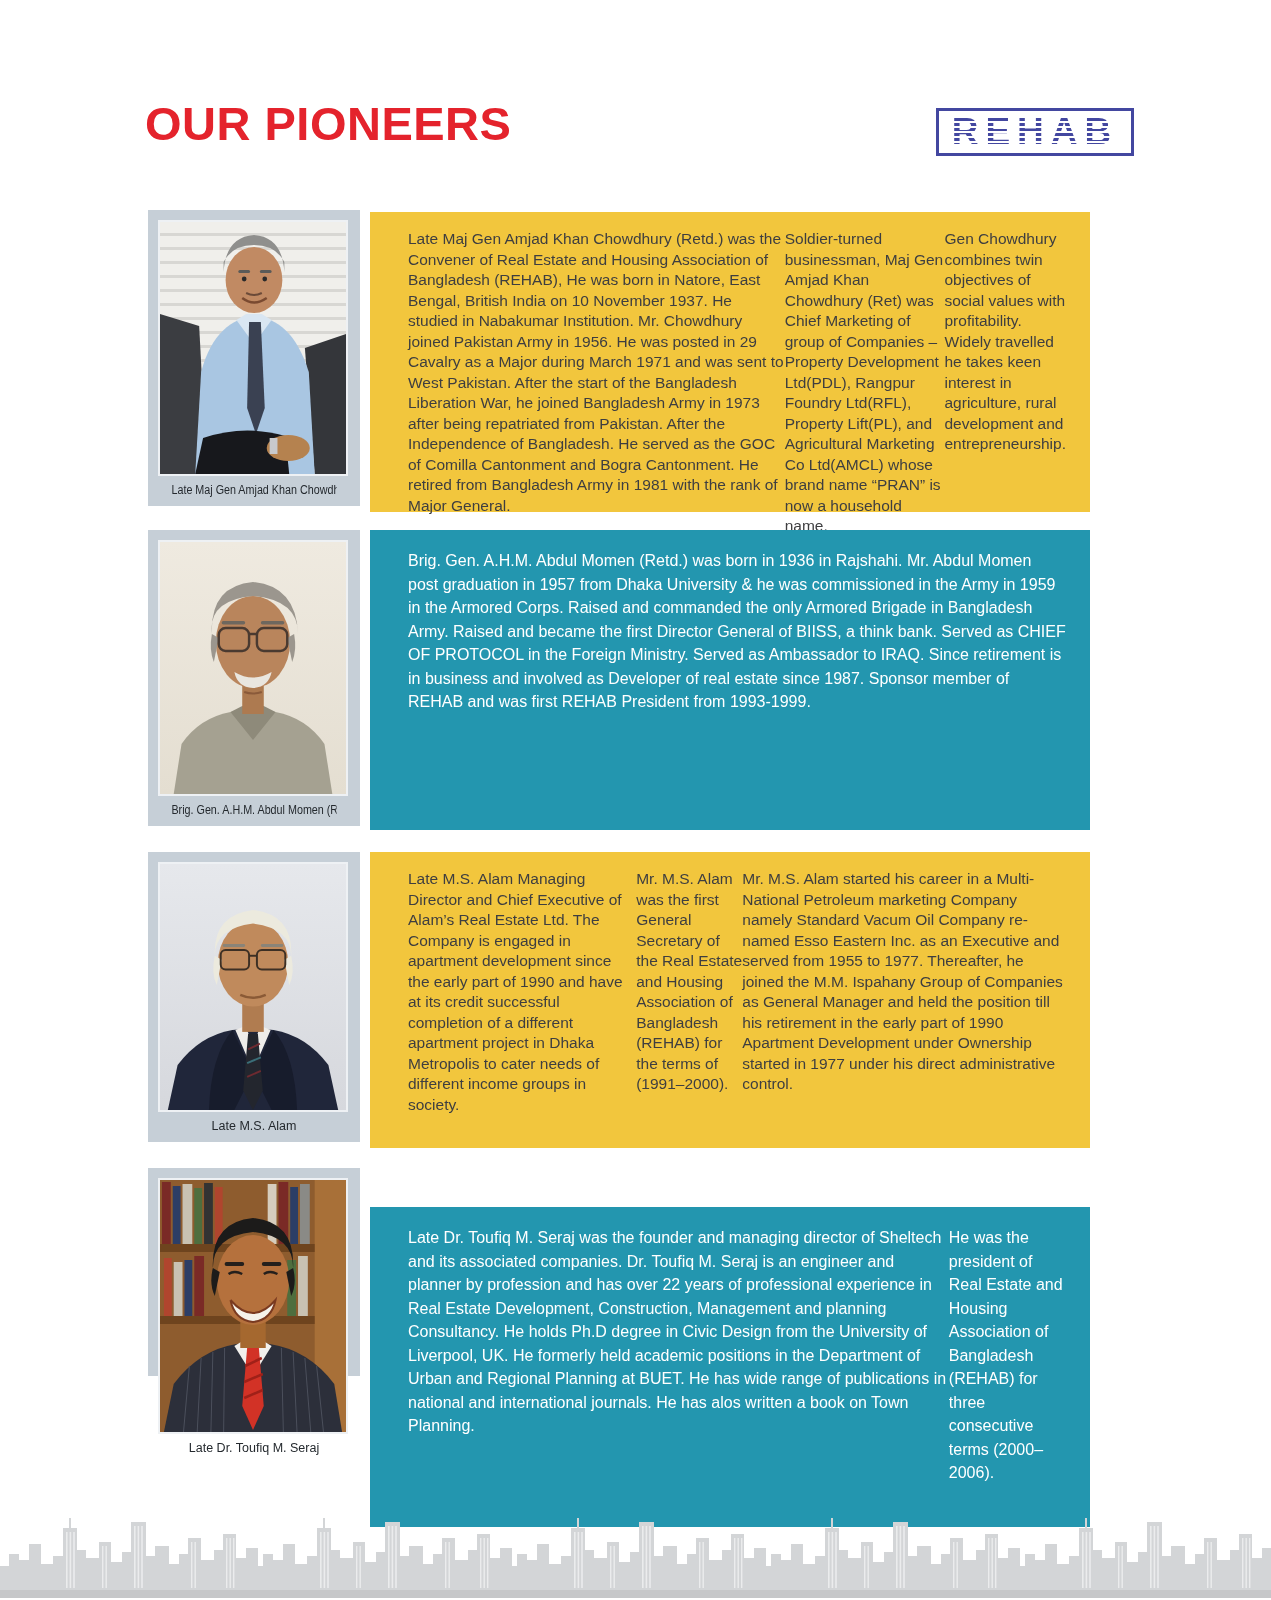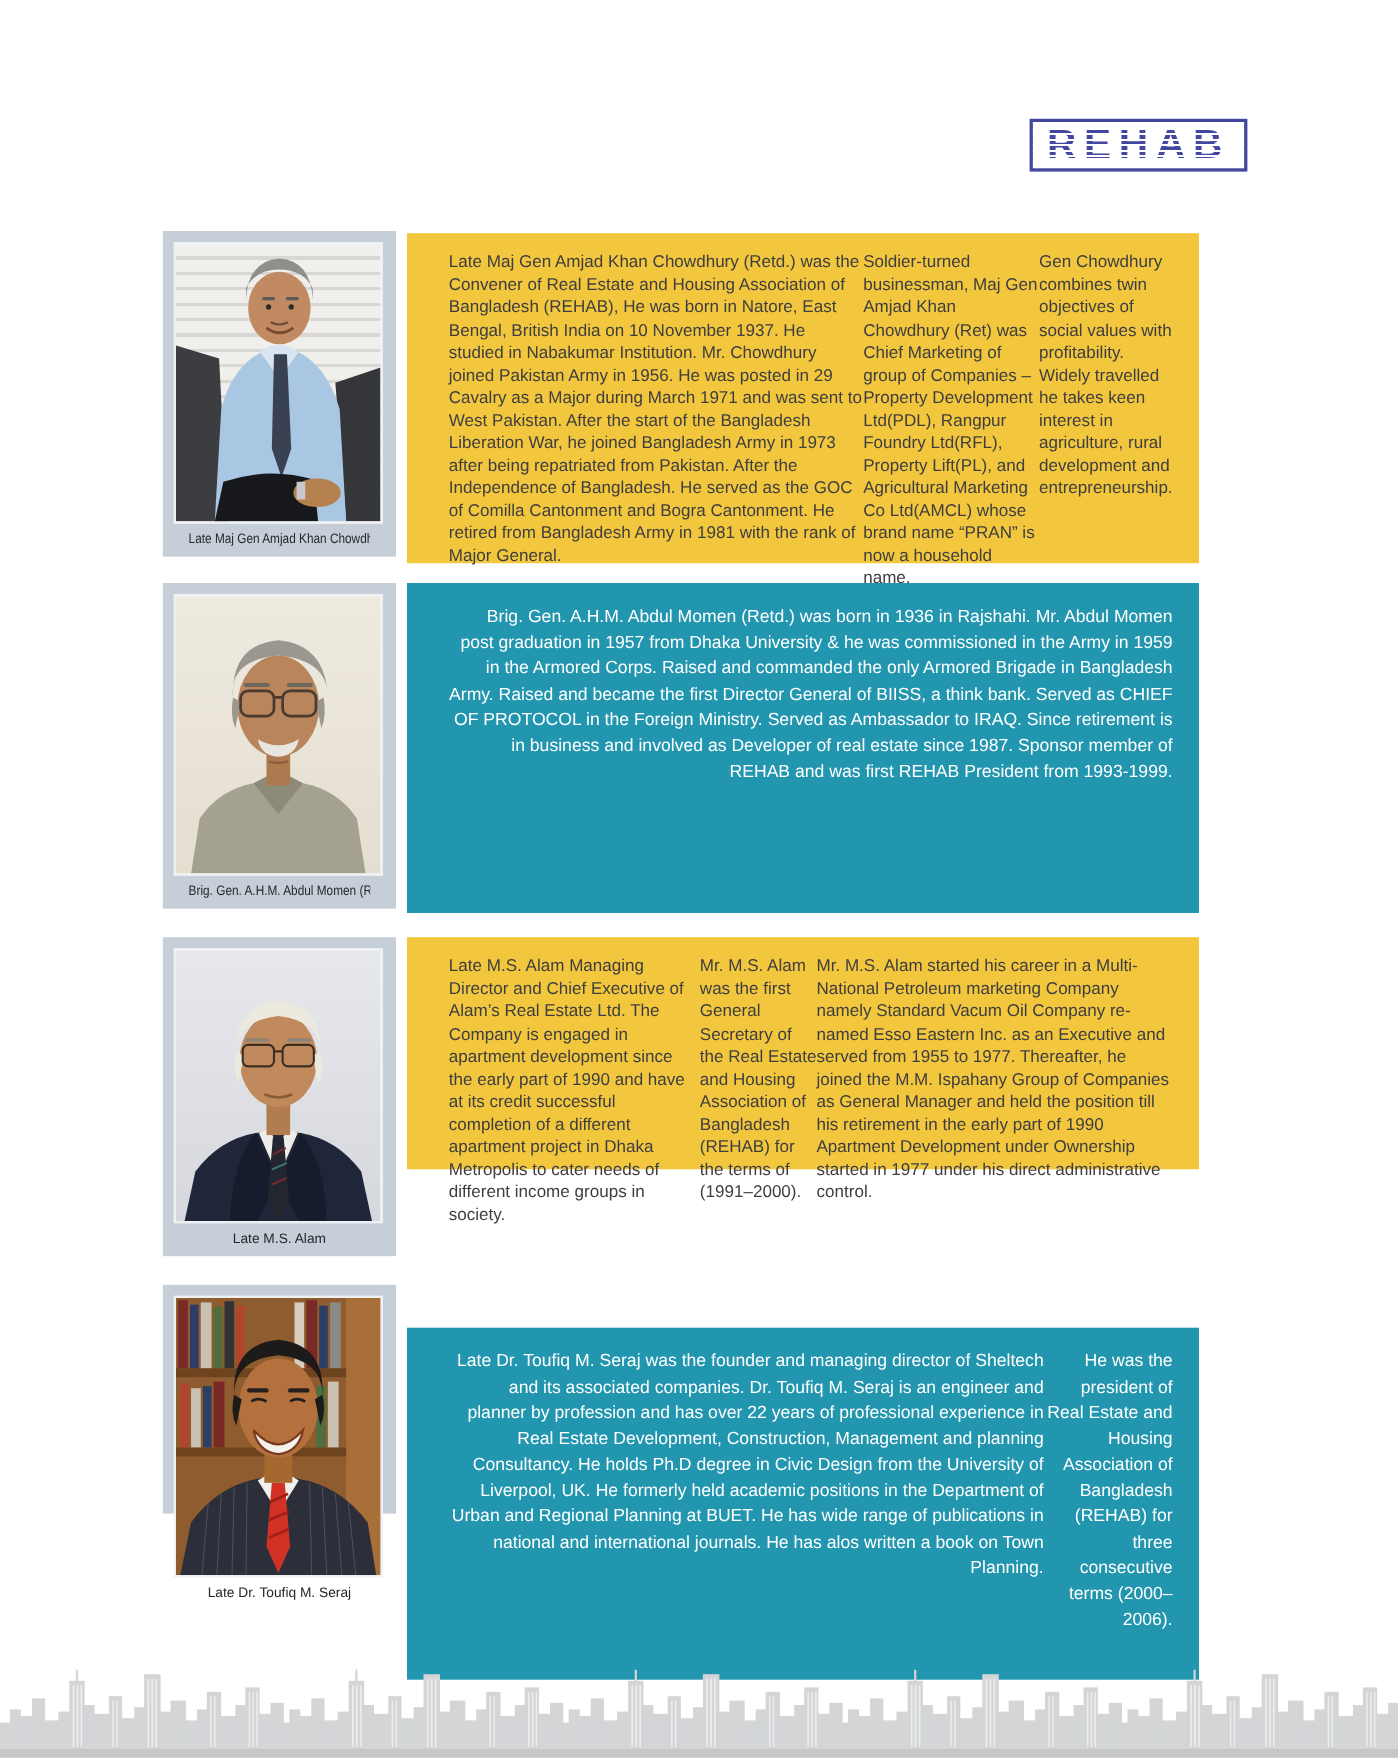--- a/index.html
+++ b/index.html
@@ -47,36 +47,37 @@
 
   .caption{height:28px;line-height:28px;text-align:center;color:#24292e;
     font-size:12.5px;white-space:nowrap;overflow:hidden;}
   .caption--tight{transform:scaleX(.86);transform-origin:center;}
 
   .text-block{position:absolute;left:222px;width:720px;box-sizing:border-box;
     display:flex;flex-direction:row;justify-content:center;
     padding:12px 24px 12px 38px;}
   #sec1 .text-block{top:2px;height:300px;}
   #sec2 .text-block{top:0;height:300px;}
-  #sec3 .text-block{top:0;height:211px;}
+  #sec3 .text-block{top:0;height:296px;}
   #sec4 .text-block{top:0;height:320px;margin-top:39px;}
   .text-block p{margin:5px 0;}
   .text-block.yellow{background:var(--block-yellow,#f2c63d);color:#3e3e40;
     font-size:15.5px;line-height:20.5px;}
   .text-block.teal{background:var(--block-teal,#2396af);color:#ffffff;
     font-size:16px;line-height:23.5px;}
-  .text-block.teal p{margin:7px 0;text-align:right;}
+  .text-block.teal p{margin:7px 0;}
 
   .skyline{position:absolute;left:0;top:1498px;width:1271px;height:102px;}
 </style>
 </head>
 <body>
 
 <div class="page">
 
+  <div class="page-title">OUR PIONEERS</div>
 
   <div class="logo">
     <div class="logo-box">
       <span class="logo-text">REHAB</span>
       <span class="logo-stripes"></span>
     </div>
   </div>
 
   <div class="section" id="sec1">
     <div class="photo-card">

